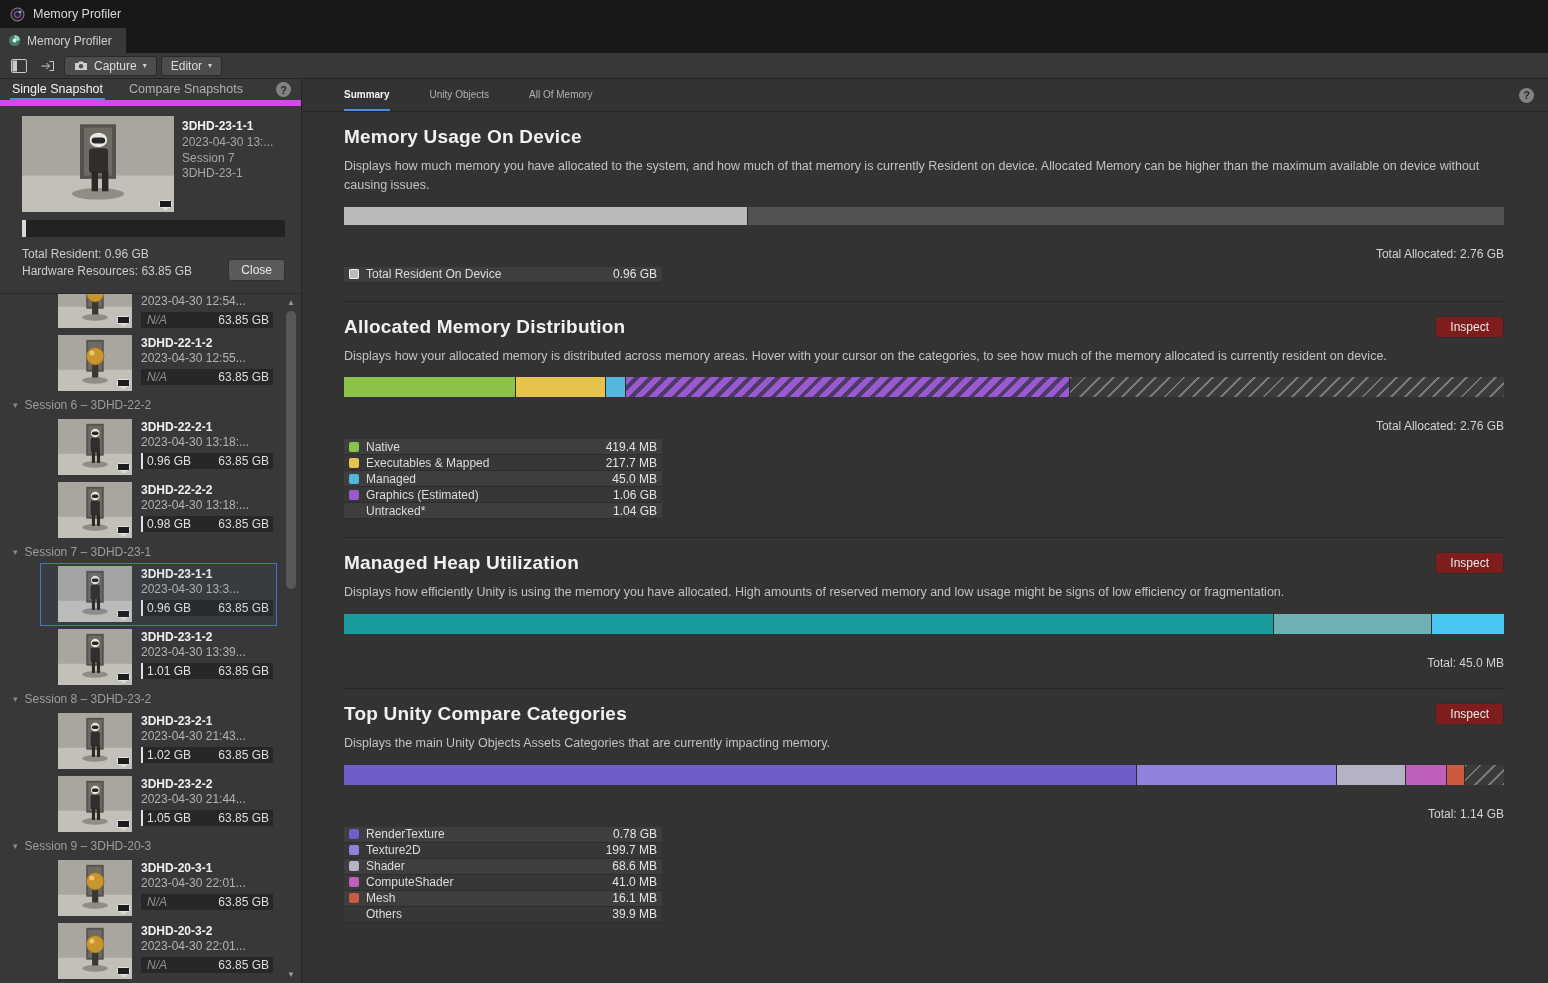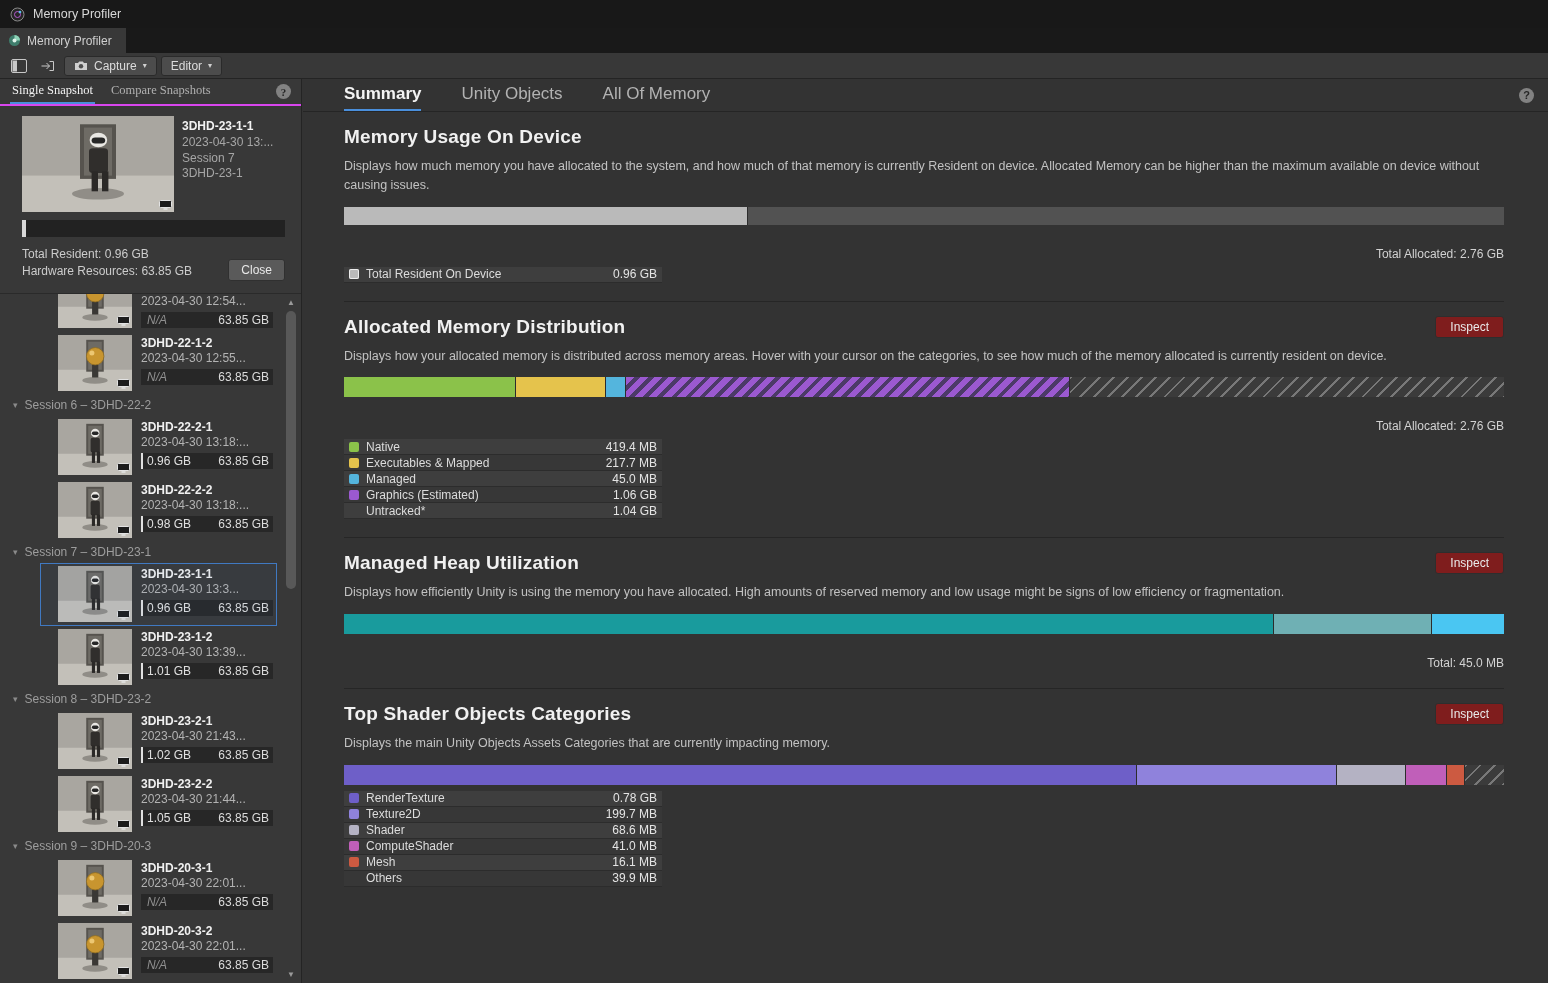--- a/index.html
+++ b/index.html
@@ -15,21 +15,21 @@
   .win-title { color:#d8d8d8; font-size:12.5px; }
   .doctabs { height:25px; background:#191919; display:flex; align-items:flex-end; }
   .doc-tab { height:25px; background:#383838; display:flex; align-items:center; gap:6px; padding:0 14px 0 8px; font-size:12px; color:#cfcfcf; }
   .toolbar { height:26px; background:#383838; border-bottom:1px solid #242424; display:flex; align-items:center; gap:4px; padding:0 6px; }
   .tb-icon-btn { width:25px; height:20px; display:flex; align-items:center; justify-content:center; background:transparent; border:none; border-radius:2px; cursor:default; }
   .tb-btn { height:20px; display:flex; align-items:center; gap:6px; background:#4c4c4c; border:1px solid #2a2a2a; border-radius:3px; padding:0 9px; color:#dcdcdc; font-size:12px; cursor:default; font-family:inherit; }
   .caret { font-size:8px; color:#cfcfcf; line-height:1; margin-top:1px; }
 
   
   .sidebar { position:absolute; left:0; top:79px; bottom:0; width:302px; background:#383838; border-right:1px solid #242424; display:flex; flex-direction:column; }
-  .sidebar-tabs { height:27px; flex:0 0 auto; display:flex; align-items:stretch; padding:0 10px; gap:14px; border-bottom:2px solid #d946ef;font-family:Liberation Serif, serif; }
+  .sidebar-tabs { height:27px; flex:0 0 auto; display:flex; align-items:stretch; padding:0 10px; gap:22px; border-bottom:6px solid #d946ef; }
   .sidebar-tab { font-size:12.5px; color:#b0b0b0; display:flex; align-items:center; border-bottom:2px solid transparent; padding:0 2px; cursor:default; }
   .sidebar-tab.active { color:#f1f1f1; border-bottom-color:#4a8fdc; }
   .help-icon { width:15px; height:15px; border-radius:50%; background:#828282; color:#262626; font-weight:bold; font-size:11px; display:flex; align-items:center; justify-content:center; align-self:center; flex:0 0 auto; }
   .sidebar-tabs .help-icon { margin-left:auto; }
 
   .open-card { flex:0 0 auto; padding:10px 16px 12px 22px; border-bottom:1px solid #2a2a2a; }
   .open-top { display:flex; gap:8px; }
   .open-thumb { width:152px; height:96px; position:relative; flex:0 0 auto; background:#9a978f; }
   .open-thumb svg { width:100%; height:100%; }
   .open-meta { padding-top:3px; font-size:12px; color:#a6a6a6; line-height:1.32; min-width:0; }
@@ -63,21 +63,21 @@
   .vscroll { position:absolute; top:2px; right:2px; bottom:2px; width:16px; }
   .scroll-arrow { position:absolute; left:0; width:16px; height:13px; color:#9a9a9a; font-size:8px; display:flex; align-items:center; justify-content:center; }
   .scroll-arrow.up { top:0; }
   .scroll-arrow.down { bottom:0; }
   .scroll-thumb { position:absolute; left:3px; top:15px; height:278px; width:10px; background:#585858; border-radius:5px; }
 
   
   .main { position:absolute; left:303px; top:79px; right:0; bottom:0; background:#333333; display:flex; flex-direction:column; }
   .main-tab-bar { height:33px; flex:0 0 auto; display:flex; align-items:stretch; padding:0 14px 0 41px; border-bottom:1px solid #252525; }
   .main-tabs { display:flex; gap:40px; }
-  .main-tab { display:flex; align-items:center; font-size:17px; color:#b2b2b2; border-bottom:2px solid transparent; cursor:default; }
+  .main-tab { display:flex; align-items:center; font-size:10px; color:#b2b2b2; border-bottom:2px solid transparent; cursor:default; }
   .main-tab.active { color:#f4f4f4; font-weight:bold; border-bottom-color:#4a8fdc; }
   .main-tab-bar .help-icon { margin-left:auto; }
 
   .summary-sections { flex:1; overflow:hidden; padding:0 44px 0 41px; }
   .summary-section { padding:13px 0 18px; }
   .summary-section + .summary-section { border-top:1px solid #262626; }
   .sec-head { position:relative; height:24px; display:flex; align-items:center; }
   .sec-title { font-size:19px; color:#f1f1f1; font-weight:bold; letter-spacing:0.2px; }
   .inspect-btn { position:absolute; right:0; top:1px; background:#7f1d1d; border:1px solid #2e2e2e; border-radius:3px; color:#e9e9e9; font-size:12px; padding:3px 14px; font-family:inherit; cursor:default; }
   .sec-desc { margin-top:8px; font-size:12.5px; line-height:1.5; color:#c2c2c2; }
@@ -598,32 +598,33 @@
         <p class="sec-desc">Displays how efficiently Unity is using the memory you have allocated. High amounts of reserved memory and low usage might be signs of low efficiency or fragmentation.</p>
         <div class="stacked-bar">
           <div class="bar-seg" style="width: 80.2%; background: rgb(25, 155, 157);"></div>
           <div class="bar-seg" style="width: 13.6%; background: rgb(111, 176, 180);"></div>
           <div class="bar-seg" style="width: 6.2%; background: rgb(74, 198, 242);"></div>
         </div>
         <div class="sec-total">Total: 45.0 MB</div>
       </section>
       <section class="summary-section">
         <div class="sec-head">
-          <h2 class="sec-title">Top Shader Objects Categories</h2>
+          <h2 class="sec-title">Top Unity Compare Categories</h2>
           <button class="inspect-btn">Inspect</button>
         </div>
         <p class="sec-desc">Displays the main Unity Objects Assets Categories that are currently impacting memory.</p>
         <div class="stacked-bar">
           <div class="bar-seg" style="width: 68.4%; background: rgb(110, 95, 200);"></div>
           <div class="bar-seg" style="width: 17.1%; background: rgb(143, 130, 220);"></div>
           <div class="bar-seg" style="width: 5.9%; background: rgb(180, 178, 195);"></div>
           <div class="bar-seg" style="width: 3.5%; background: rgb(192, 95, 185);"></div>
           <div class="bar-seg" style="width: 1.4%; background: rgb(204, 90, 65);"></div>
           <div class="bar-seg" style="width: 3.4%; background: repeating-linear-gradient(135deg, rgb(120, 120, 120) 0px, rgb(120, 120, 120) 2px, rgb(59, 59, 59) 2px, rgb(59, 59, 59) 10px);"></div>
         </div>
+        <div class="sec-total">Total: 1.14 GB</div>
         <div class="legend">
           <div class="legend-row">
             <span class="swatch" style="background: rgb(110, 95, 200);"></span>
             <span class="legend-label">RenderTexture</span>
             <span class="legend-value">0.78 GB</span>
           </div>
           <div class="legend-row">
             <span class="swatch" style="background: rgb(143, 130, 220);"></span>
             <span class="legend-label">Texture2D</span>
             <span class="legend-value">199.7 MB</span>

